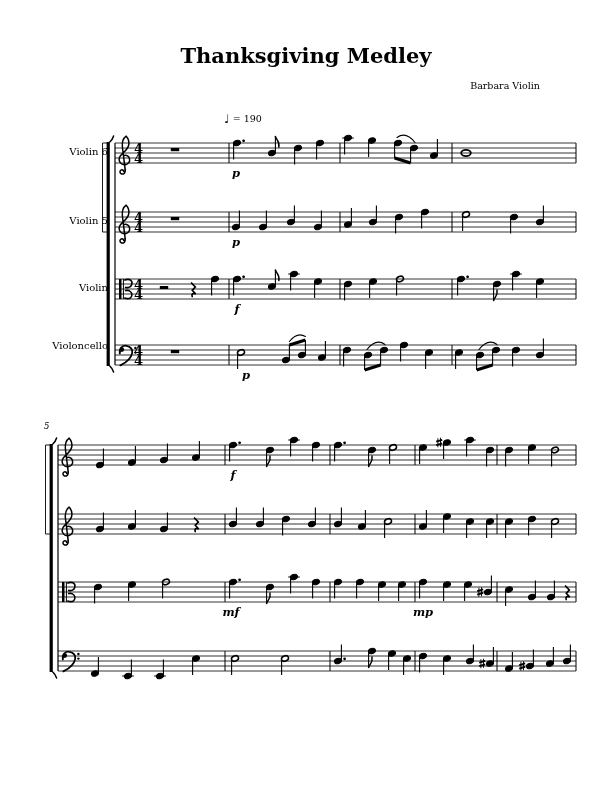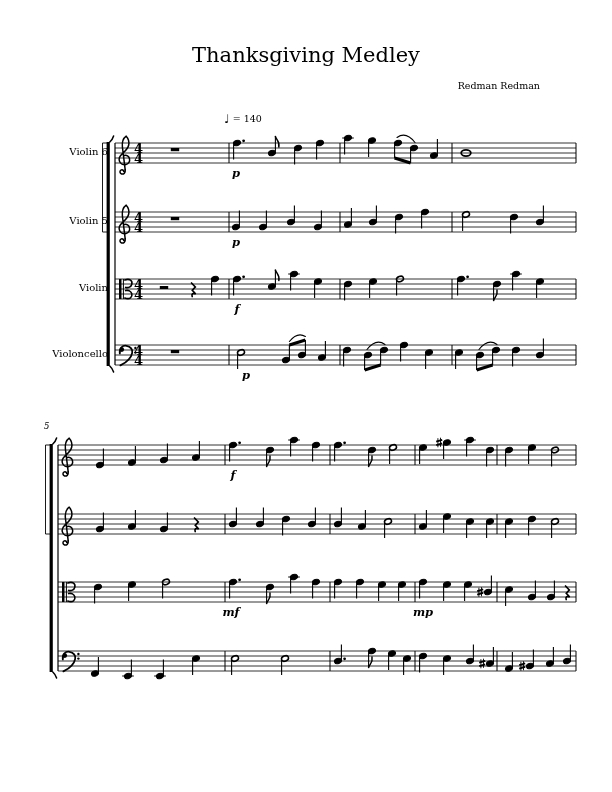--- a/index.html
+++ b/index.html
@@ -3,21 +3,21 @@
 <meta charset="utf-8">
 <style>
   html,body{margin:0;padding:0;background:#888;}
   .page{
     width:612px;height:792px;position:relative;background:#ffffff;
     font-family:"DejaVu Serif", serif;color:#000;overflow:hidden;
     margin:0 auto;box-shadow:0 0 6px rgba(0,0,0,.4);
   }
   .title{
     position:absolute;left:0;top:43px;width:100%;text-align:center;
-    font-size:21px;font-weight:normal;margin:0;
+    font-size:21px;font-weight:bold;margin:0;
   }
   .composer{
     position:absolute;right:72px;top:80px;font-size:9.5px;
   }
   .tempo{
     position:absolute;left:224px;top:112px;font-size:9.5px;white-space:nowrap;
   }
   .tempo-glyph{font-family:"DejaVu Sans", sans-serif;font-size:12px;vertical-align:-1px;}
   .mnum{
     position:absolute;left:44px;top:421px;font-size:8.5px;font-style:italic;
@@ -25,30 +25,30 @@
   .ilabel{
     position:absolute;left:0;width:108px;text-align:right;font-size:10px;line-height:12px;
   }
   svg.score{position:absolute;left:0;top:0;}
 </style>
 </head>
 <body>
 
 <div class="page">
   <h1 class="title">Thanksgiving Medley</h1>
-  <div class="composer">Redman Redman</div>
+  <div class="composer">Barbara Violin</div>
   <div class="tempo">
     <span class="tempo-glyph">♩</span>
-    <span class="tempo-text">= 140</span>
+    <span class="tempo-text">= 190</span>
   </div>
   <div class="mnum">5</div>
   <div class="ilabel" style="top:146px">Violin 6</div>
   <div class="ilabel" style="top:215px">Violin 5</div>
   <div class="ilabel" style="top:282px">Violin</div>
-  <div class="ilabel" style="top:348px">Violoncello</div>
+  <div class="ilabel" style="top:340px">Violoncello</div>
   <svg class="score" width="612" height="792" viewBox="0 0 612 792" xmlns="http://www.w3.org/2000/svg">
       <line x1="115" y1="143" x2="576" y2="143" stroke="#000" stroke-width="0.8"></line>
       <line x1="115" y1="148" x2="576" y2="148" stroke="#000" stroke-width="0.8"></line>
       <line x1="115" y1="153" x2="576" y2="153" stroke="#000" stroke-width="0.8"></line>
       <line x1="115" y1="158" x2="576" y2="158" stroke="#000" stroke-width="0.8"></line>
       <line x1="115" y1="163" x2="576" y2="163" stroke="#000" stroke-width="0.8"></line>
       <line x1="115" y1="212" x2="576" y2="212" stroke="#000" stroke-width="0.8"></line>
       <line x1="115" y1="217" x2="576" y2="217" stroke="#000" stroke-width="0.8"></line>
       <line x1="115" y1="222" x2="576" y2="222" stroke="#000" stroke-width="0.8"></line>
       <line x1="115" y1="227" x2="576" y2="227" stroke="#000" stroke-width="0.8"></line>

